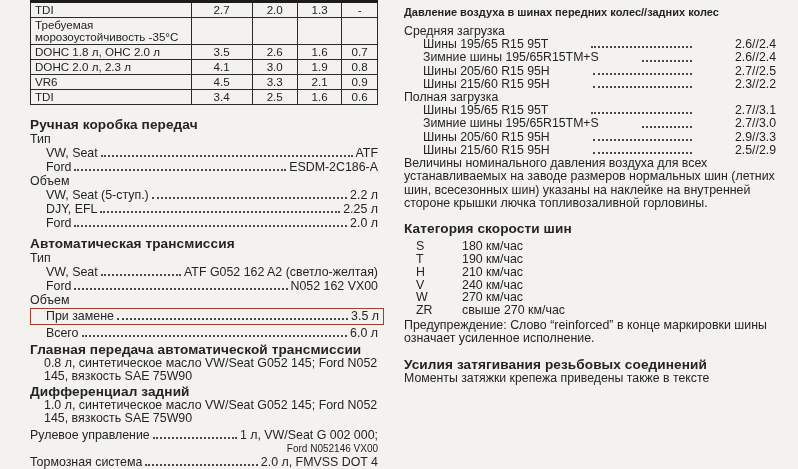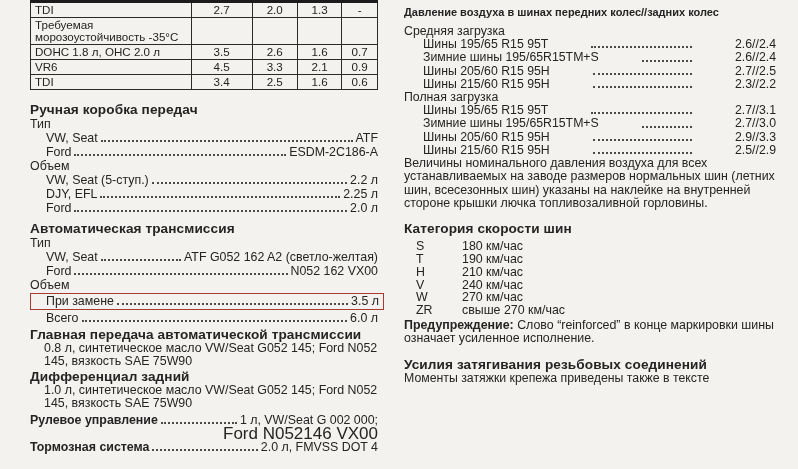--- a/index.html
+++ b/index.html
@@ -34,22 +34,22 @@
   
   .lrow { display:flex; align-items:baseline; font-size:12.4px; line-height:14px; }
   .lrow .lbl { white-space:nowrap; }
   .lrow .val { white-space:nowrap; }
   .dots { flex:1 1 auto; min-width:10px; align-self:flex-end;
           border-bottom:2px dotted #4a4a4a; margin:0 3px 3px 3px; }
   .dots-fixed { flex:0 0 52px; align-self:flex-end;
           border-bottom:2px dotted #4a4a4a; margin:0 4px 3px 4px; }
   .indent { padding-left:16px; }
   .glabel { font-size:12.4px; line-height:14px; }
-  .bold { font-weight:bold; }
-  .rline { text-align:right; font-size:17px; line-height:13.4px; white-space:nowrap; }
+  .bold { font-weight:normal; }
+  .rline { text-align:right; font-size:10px; line-height:13.4px; white-space:nowrap; }
 
   
   .hl-box { border:1.6px solid #a93a30; margin:1px -6px 1px 0; padding:0 4px 1px 0; }
   .hl-box .lrow { padding-left:15px; }
 
   .ptext { font-size:12.4px; line-height:13.4px; padding-left:14px; }
 
   
   .col-right .lrow { font-size:12.3px; line-height:13.2px;gap:40px; }
   .col-right .indent { padding-left:19px; }
@@ -87,20 +87,27 @@
           <td class="num c4"></td>
         </tr>
         <tr>
           <td class="lab">DOHC 1.8 л, OHC 2.0 л</td>
           <td class="num c1">3.5</td>
           <td class="num c2">2.6</td>
           <td class="num c3">1.6</td>
           <td class="num c4">0.7</td>
         </tr>
         <tr>
+          <td class="lab">DOHC 2.0 л, 2.3 л</td>
+          <td class="num c1">4.1</td>
+          <td class="num c2">3.0</td>
+          <td class="num c3">1.9</td>
+          <td class="num c4">0.8</td>
+        </tr>
+        <tr>
           <td class="lab">VR6</td>
           <td class="num c1">4.5</td>
           <td class="num c2">3.3</td>
           <td class="num c3">2.1</td>
           <td class="num c4">0.9</td>
         </tr>
         <tr>
           <td class="lab">TDI</td>
           <td class="num c1">3.4</td>
           <td class="num c2">2.5</td>

